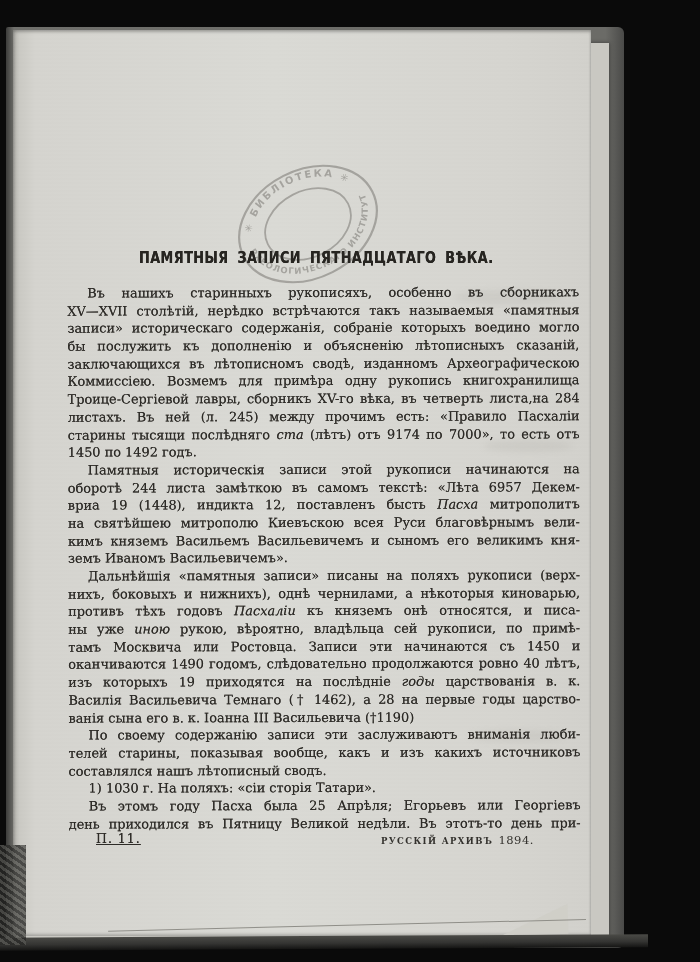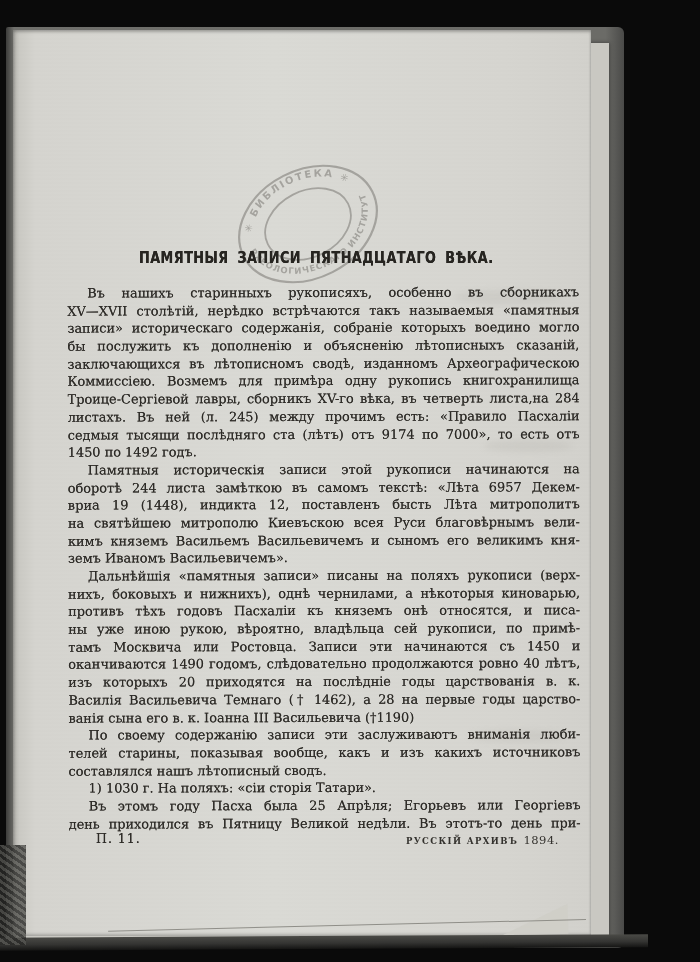--- a/index.html
+++ b/index.html
@@ -52,29 +52,29 @@
   .body-text{
     position:absolute;left:68px;top:284px;width:512px;
     color:#2c2a26;transform:rotate(-.15deg);
   }
   .line{
     height:17.7px;line-height:17.7px;font-size:12.9px;
     overflow:hidden;text-shadow:0 0 .35px rgba(40,38,34,.8);
   }
   .line.j{text-align:justify;text-align-last:justify;}
   .line.ind{padding-left:20px;}
-  .line .it{}
+  .line .it{font-style:italic;}
 
   
   .footer-sig{
     position:absolute;left:96px;top:831px;font-size:12.5px;color:#2c2a26;
     letter-spacing:1px;text-shadow:0 0 .35px rgba(40,38,34,.8);
   }
   .footer-imprint{
-    position:absolute;left:381px;top:829px;color:#33312d;white-space:nowrap;margin-left:25px;
+    position:absolute;left:381px;top:829px;color:#33312d;white-space:nowrap;
   }
   .footer-imprint .name{font-size:8.5px;letter-spacing:1.4px;font-weight:bold;}
   .footer-imprint .year{font-size:11.5px;letter-spacing:.5px;}
 
   
   .page-curl{
     position:absolute;left:108px;top:919px;width:478px;height:0;
     border-top:1.6px solid #8f8e88;transform:rotate(-1.4deg);transform-origin:right center;
   }
   .corner-fold{
@@ -129,46 +129,46 @@
 
     <div class="body-text" style="left:55px;top:254px;position:absolute;">
         <div class="line j ind"><span>Въ нашихъ старинныхъ рукописяхъ, особенно въ сборникахъ</span></div>
         <div class="line j"><span>XV—XVII столѣтій, нерѣдко встрѣчаются такъ называемыя «памятныя</span></div>
         <div class="line j"><span>записи» историческаго содержанія, собраніе которыхъ воедино могло</span></div>
         <div class="line j"><span>бы послужить къ дополненію и объясненію лѣтописныхъ сказаній,</span></div>
         <div class="line j"><span>заключающихся въ лѣтописномъ сводѣ, изданномъ Археографическою</span></div>
         <div class="line j"><span>Коммиссіею. Возмемъ для примѣра одну рукопись книгохранилища</span></div>
         <div class="line j"><span>Троице-Сергіевой лавры, сборникъ XV-го вѣка, въ четверть листа,на 284</span></div>
         <div class="line j"><span>листахъ. Въ ней (л. 245) между прочимъ есть: «Правило Пасхаліи</span></div>
-        <div class="line j"><span>седмыя тысящи послѣдняго </span><span class="it">ста</span><span> (лѣтъ) отъ 9174 по 7000», то есть отъ</span></div>
+        <div class="line j"><span>старины тысящи послѣдняго </span><span class="it">ста</span><span> (лѣтъ) отъ 9174 по 7000», то есть отъ</span></div>
         <div class="line"><span>1450 по 1492 годъ.</span></div>
         <div class="line j ind"><span>Памятныя историческія записи этой рукописи начинаются на</span></div>
         <div class="line j"><span>оборотѣ 244 листа замѣткою въ самомъ текстѣ: «Лѣта 6957 Декем-</span></div>
-        <div class="line j"><span>вриа 19 (1448), индикта 12, поставленъ бысть </span><span class="it">Лѣта</span><span> митрополитъ</span></div>
+        <div class="line j"><span>вриа 19 (1448), индикта 12, поставленъ бысть </span><span class="it">Пасха</span><span> митрополитъ</span></div>
         <div class="line j"><span>на святѣйшею митрополю Киевъскою всея Руси благовѣрнымъ вели-</span></div>
         <div class="line j"><span>кимъ княземъ Васильемъ Васильевичемъ и сыномъ его великимъ кня-</span></div>
         <div class="line"><span>земъ Иваномъ Васильевичемъ».</span></div>
         <div class="line j ind"><span>Дальнѣйшія «памятныя записи» писаны на поляхъ рукописи (верх-</span></div>
         <div class="line j"><span>нихъ, боковыхъ и нижнихъ), однѣ чернилами, а нѣкоторыя киноварью,</span></div>
         <div class="line j"><span>противъ тѣхъ годовъ </span><span class="it">Пасхаліи</span><span> къ княземъ онѣ относятся, и писа-</span></div>
         <div class="line j"><span>ны уже </span><span class="it">иною</span><span> рукою, вѣроятно, владѣльца сей рукописи, по примѣ-</span></div>
         <div class="line j"><span>тамъ Москвича или Ростовца. Записи эти начинаются съ 1450 и</span></div>
         <div class="line j"><span>оканчиваются 1490 годомъ, слѣдовательно продолжаются ровно 40 лѣтъ,</span></div>
-        <div class="line j"><span>изъ которыхъ 20 приходятся на послѣдніе </span><span class="it">годы</span><span> царствованія в. к.</span></div>
+        <div class="line j"><span>изъ которыхъ 19 приходятся на послѣдніе </span><span class="it">годы</span><span> царствованія в. к.</span></div>
         <div class="line j"><span>Василія Васильевича Темнаго († 1462), а 28 на первые годы царство-</span></div>
         <div class="line"><span>ванія сына его в. к. Іоанна III Васильевича (†1190)</span></div>
         <div class="line j ind"><span>По своему содержанію записи эти заслуживаютъ вниманія люби-</span></div>
         <div class="line j"><span>телей старины, показывая вообще, какъ и изъ какихъ источниковъ</span></div>
         <div class="line"><span>составлялся нашъ лѣтописный сводъ.</span></div>
         <div class="line ind"><span>1) 1030 г. На поляхъ: «сіи сторія Татари».</span></div>
         <div class="line j ind"><span>Въ этомъ году Пасха была 25 Апрѣля; Егорьевъ или Георгіевъ</span></div>
         <div class="line j"><span>день приходился въ Пятницу Великой недѣли. Въ этотъ-то день при-</span></div>
       </div>
 
-    <div class="footer-sig" style="left:83px;top:801px;position:absolute;">П. 11.</div>
+    <div class="footer-sig" style="left:83px;top:801px;position:absolute;text-decoration:underline;">П. 11.</div>
     <div class="footer-imprint" style="left:368px;top:799px;position:absolute;">
       <span class="name">РУССКІЙ АРХИВЪ</span>
       <span class="year">1894.</span>
     </div>
   </div>
 
   <div class="corner-fold"></div>
   <div class="page-curl"></div>
   <div class="bottom-strip"></div>
   <div class="spine-hatch"></div>

